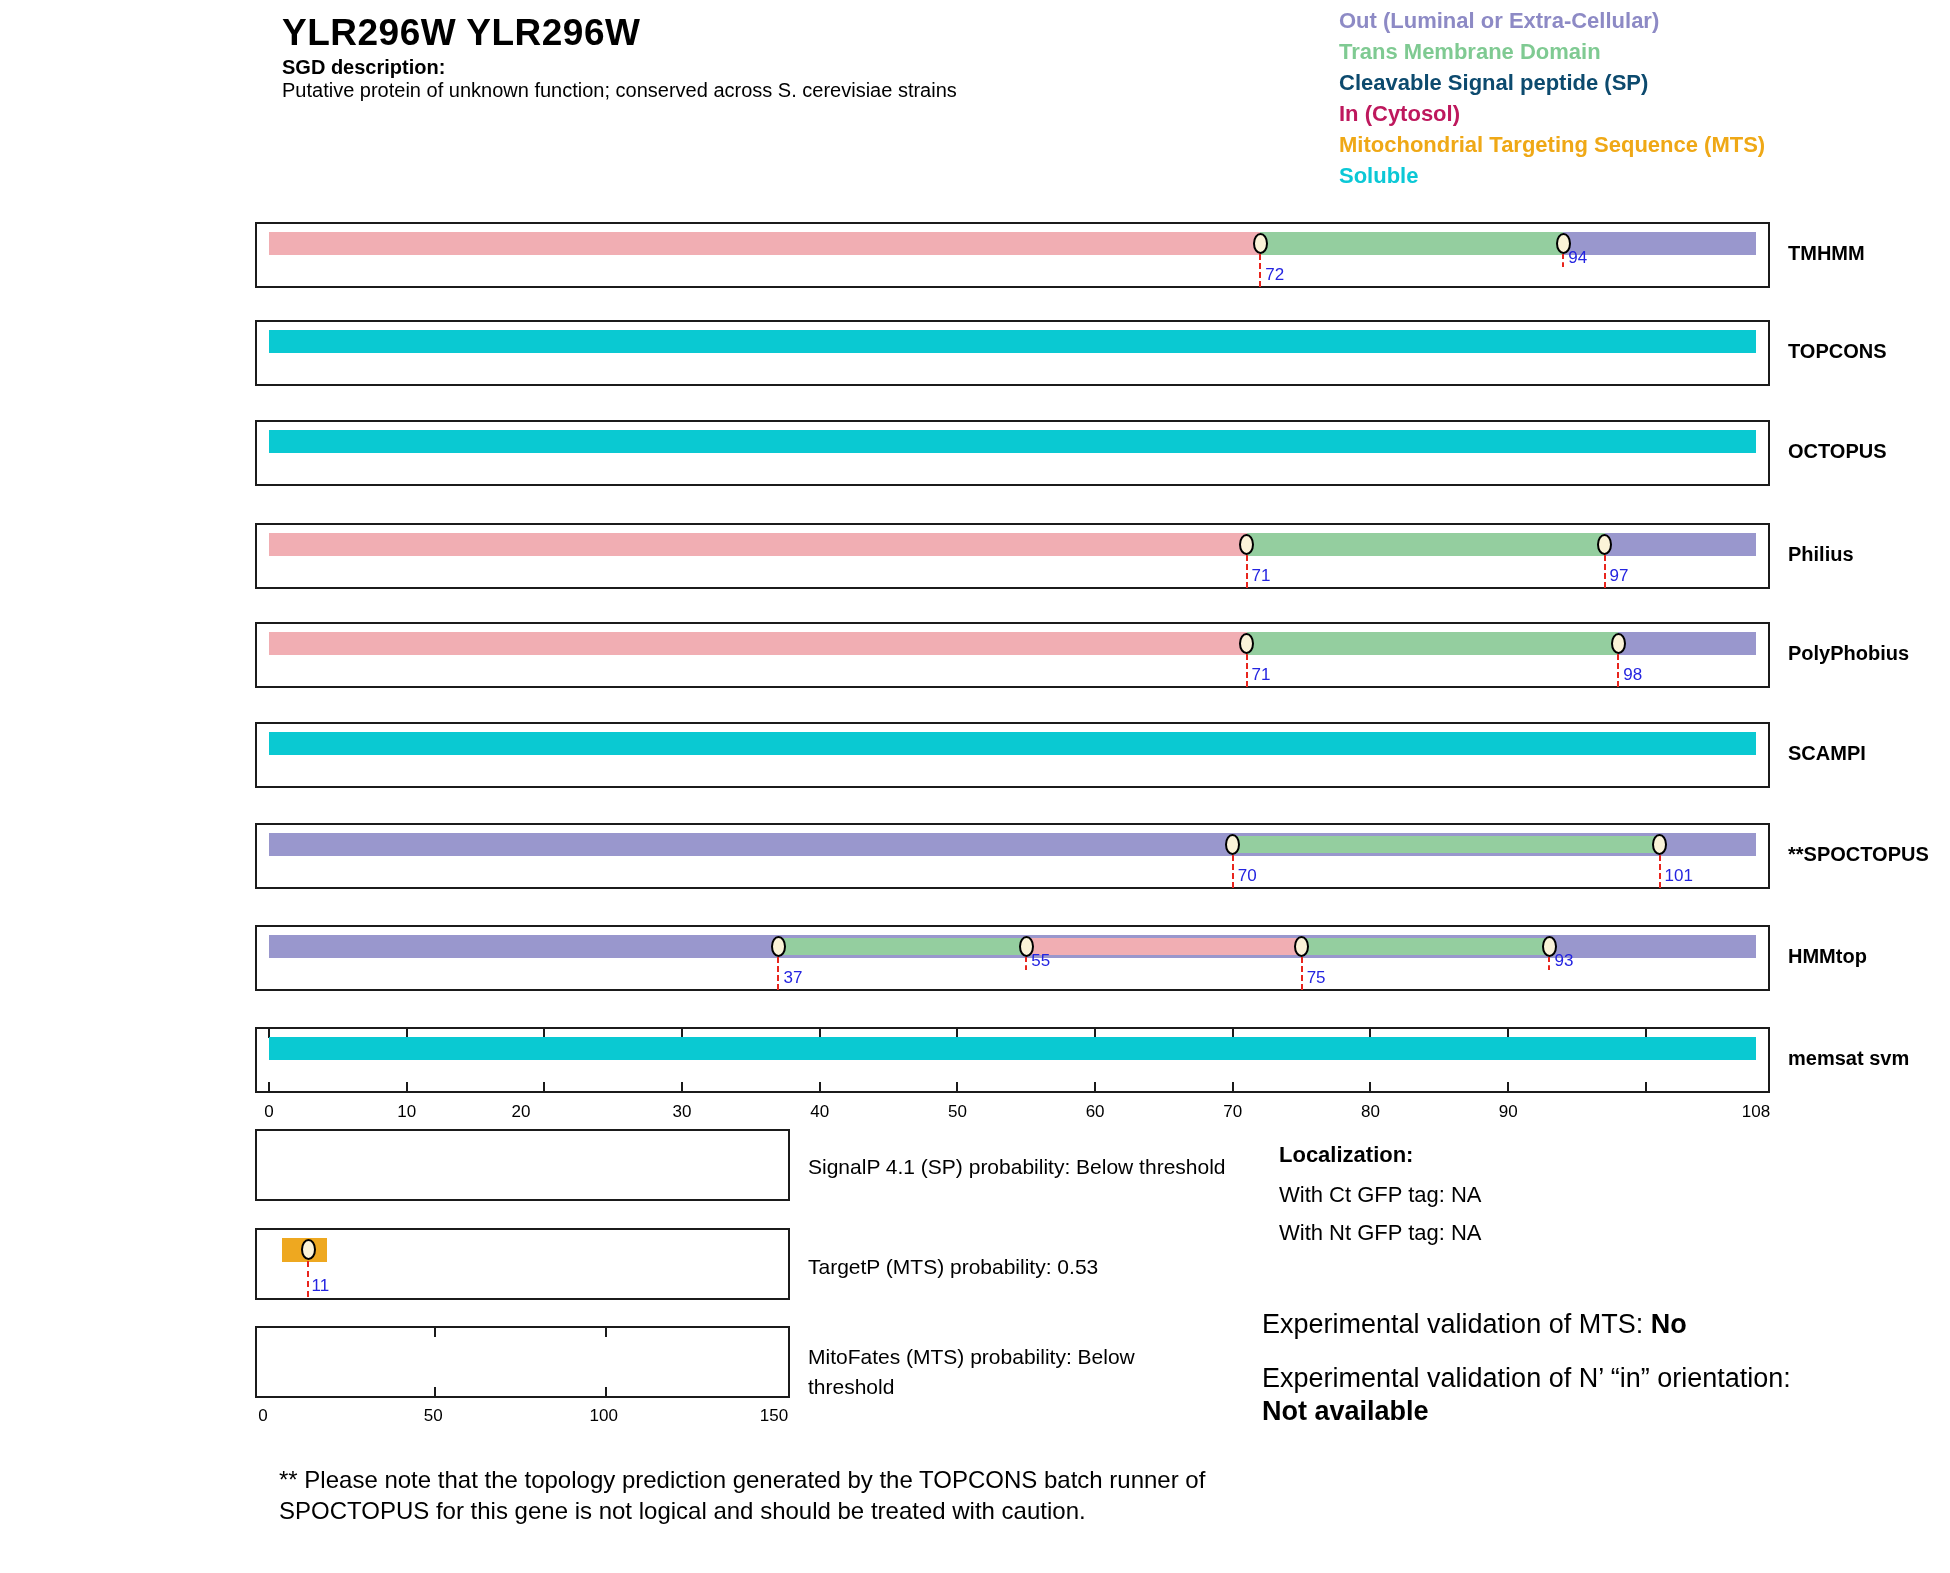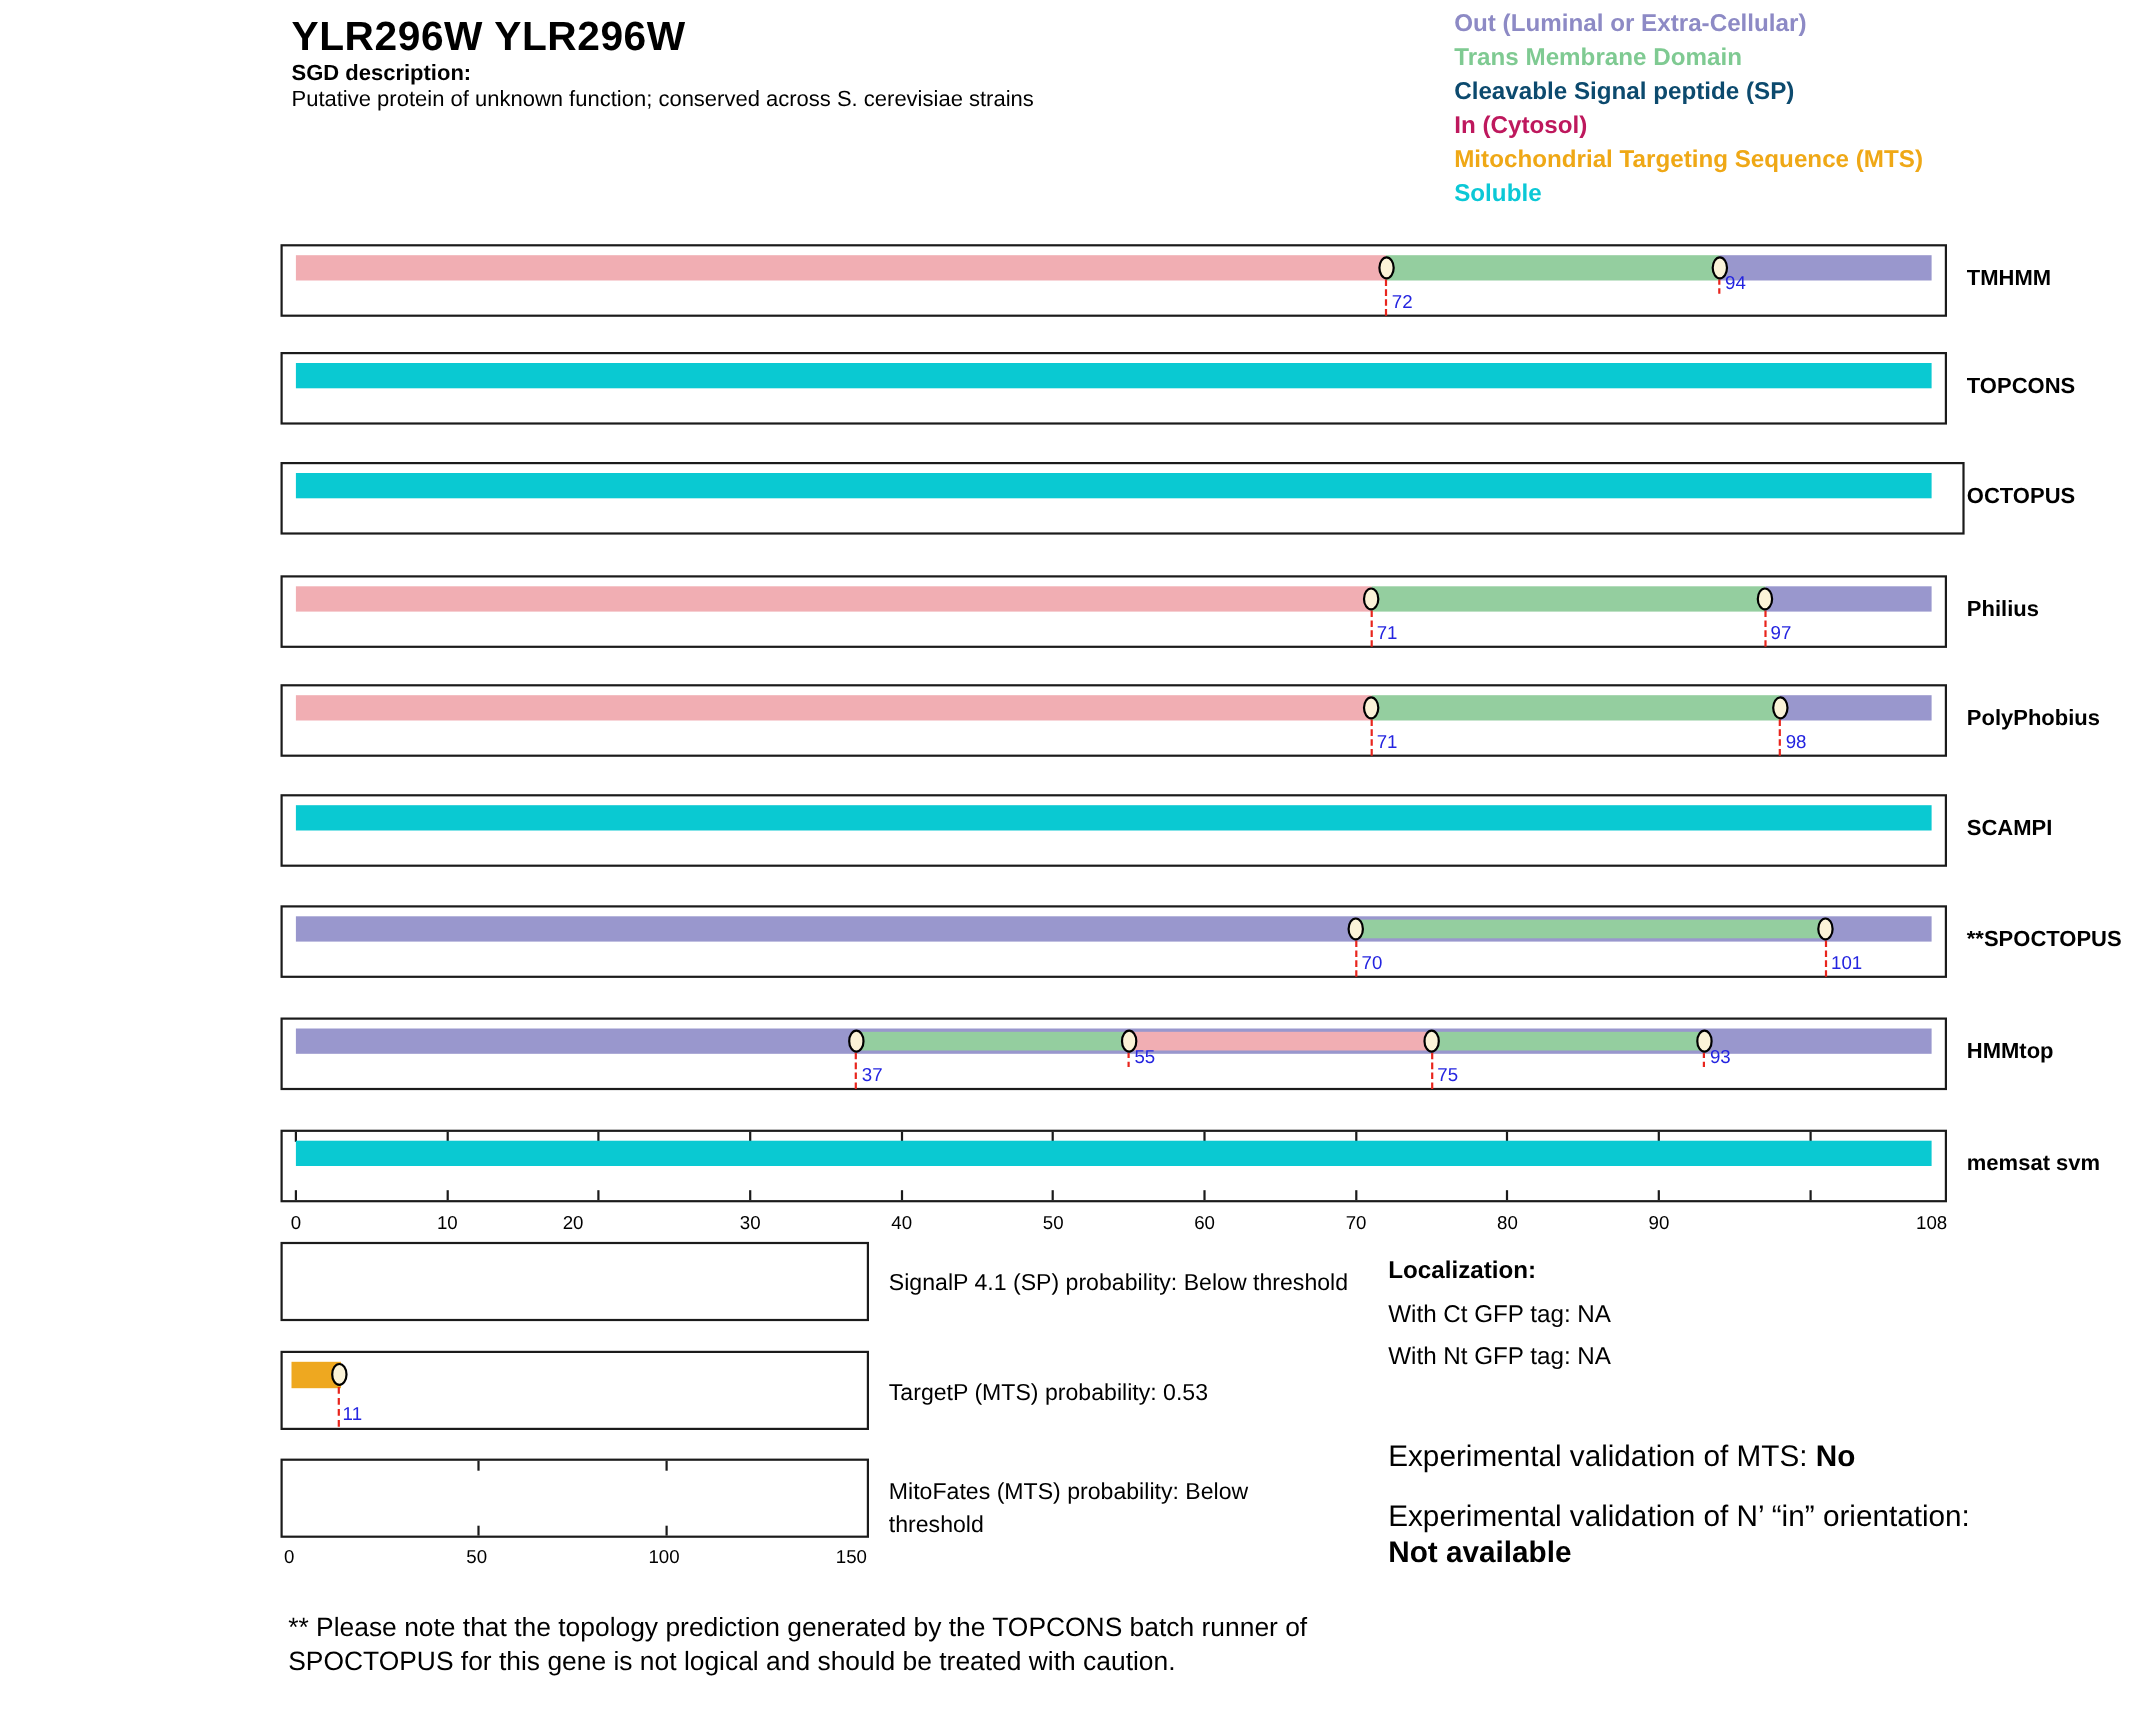--- a/index.html
+++ b/index.html
@@ -1,19 +1,19 @@
 <!DOCTYPE html>
 <html><head>
 <meta charset="utf-8">
 <title>YLR296W topology</title>
 <style>
   html,body{margin:0;padding:0;background:#ffffff;}
   body{font-family:"Liberation Sans","DejaVu Sans",sans-serif;color:#000;}
   #canvas{position:relative;width:1950px;height:1573px;background:#fff;overflow:hidden;}
-  .abs{position:absolute;}
+  .abs{position:absolute;margin-left:17px;}
 
   
   .page-title{left:265px;top:12px;font-size:37px;font-weight:bold;letter-spacing:.5px;white-space:nowrap;}
   .sgd-label{left:265px;top:56px;font-size:20px;font-weight:bold;}
   .sgd-desc{left:265px;top:79px;font-size:20px;white-space:nowrap;}
 
   
   #legend{left:1322px;top:5px;width:600px;}
   .legend-title{font-size:23px;font-weight:bold;margin:0 0 8px 0;}
   .legend-item{font-size:22px;font-weight:bold;line-height:31px;white-space:nowrap;}
@@ -87,21 +87,21 @@
         <div class="marker-line" style="left: 1307.24px; top: 32px; height: 13px;"></div>
         <div class="marker-circle" style="left: 1300.74px; top: 11px;"></div>
         <div class="marker-label" style="left: 1313.24px; top: 26px;">94</div>
         <div class="track-label">TMHMM</div>
       </div>
       <div class="track-row" style="top: 320px;">
         <div class="track-box"></div>
         <div class="seg" style="left: 14px; width: 1487px; background: rgb(10, 201, 210);"></div>
         <div class="track-label">TOPCONS</div>
       </div>
-      <div class="track-row" style="top: 420px; padding-left: 16px;">
+      <div class="track-row" style="top: 420px;">
         <div class="track-box"></div>
         <div class="seg" style="left: 14px; width: 1487px; background: rgb(10, 201, 210);"></div>
         <div class="track-label">OCTOPUS</div>
       </div>
       <div class="track-row" style="top: 523px;">
         <div class="track-box"></div>
         <div class="seg" style="left: 14px; width: 977.565px; background: rgb(241, 174, 179);"></div>
         <div class="seg" style="left: 991.565px; width: 357.981px; background: rgb(148, 206, 159);"></div>
         <div class="seg" style="left: 1349.55px; width: 151.454px; background: rgb(153, 151, 205);"></div>
         <div class="marker-line" style="left: 990.565px; top: 32px; height: 33px;"></div>

